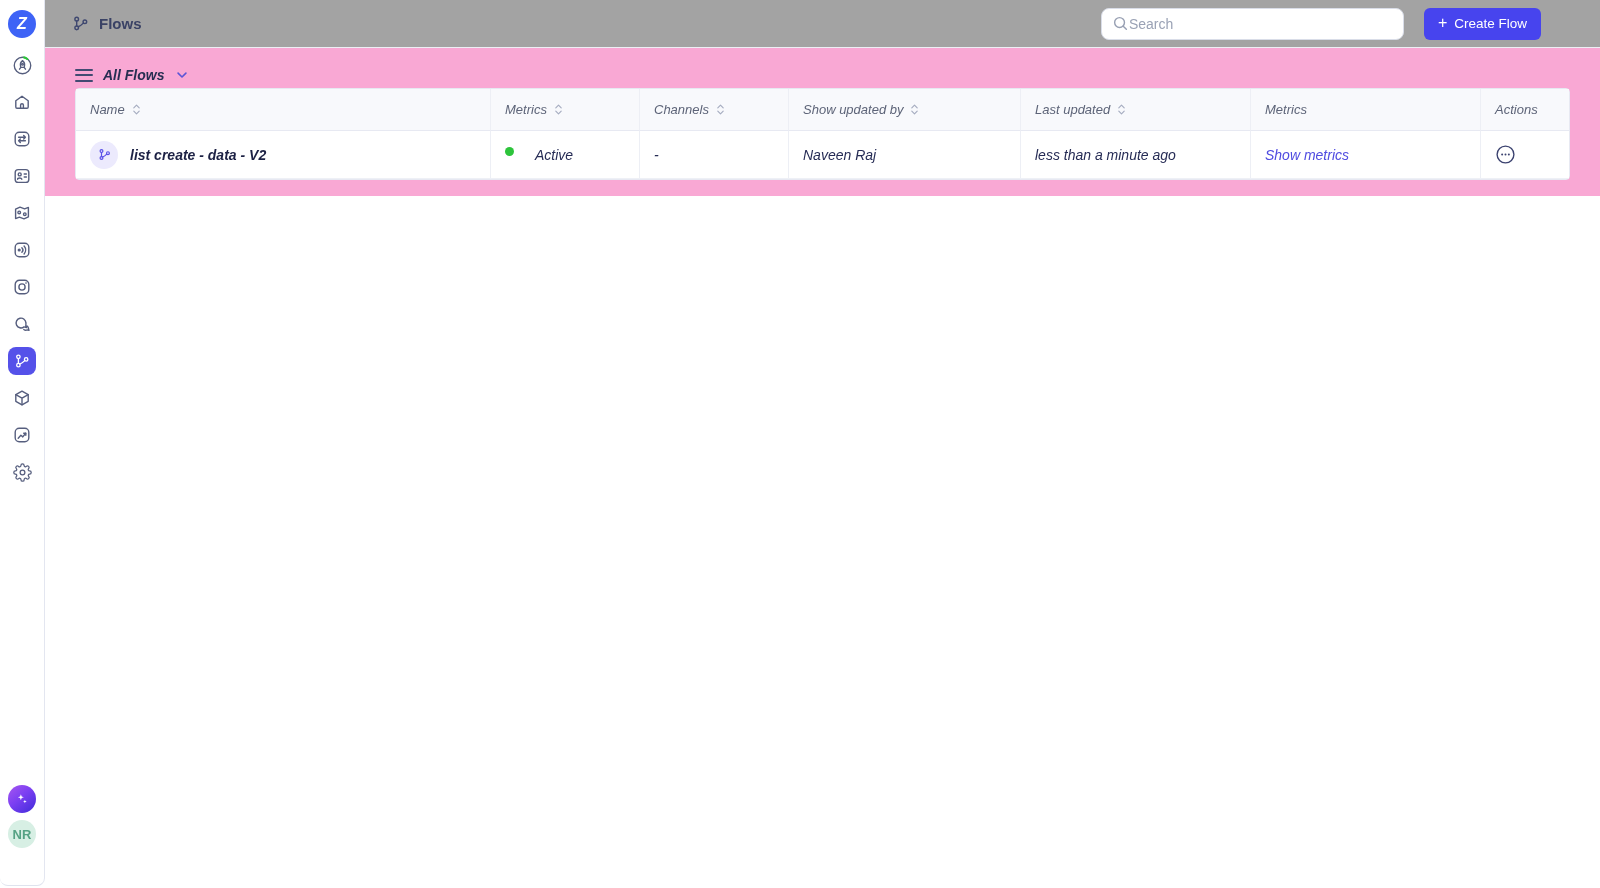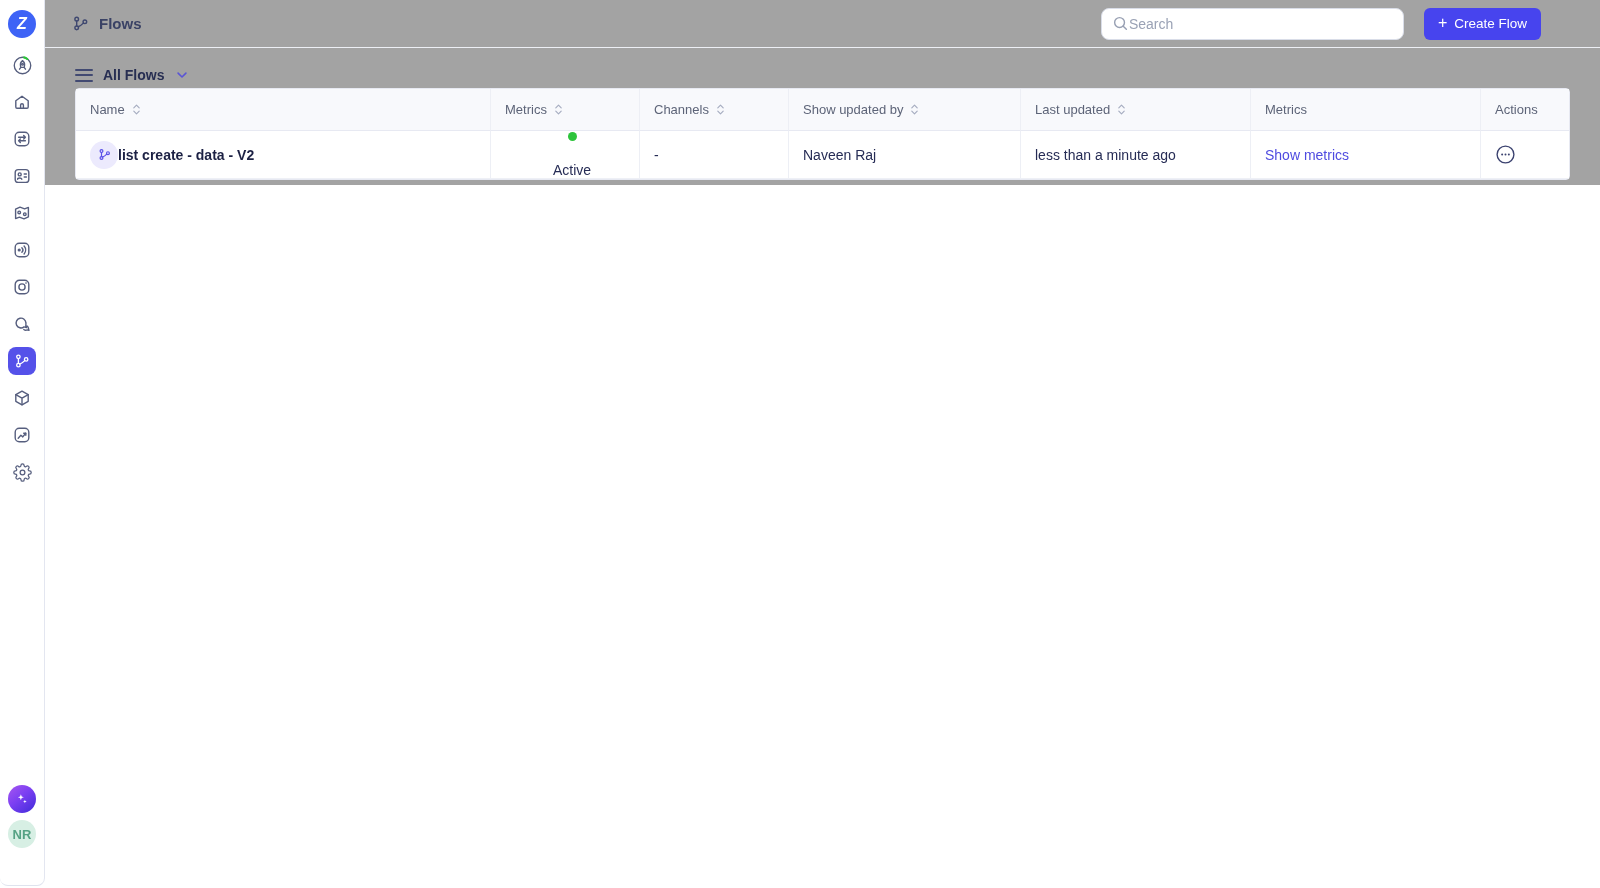--- a/index.html
+++ b/index.html
@@ -56,21 +56,21 @@
   }
   .search-box input::placeholder { color:#9aa2b5; }
   .create-btn {
     margin-left:20px; height:32px; padding:0 14px; background:#4744ee; color:#fff;
     border:none; border-radius:6px; font-size:13.5px; font-weight:500; cursor:pointer;
     display:flex; align-items:center; gap:7px; font-family:"Liberation Sans", sans-serif;
   }
   .create-btn .plus { font-size:16px; font-weight:500; line-height:1; margin-top:-1px; }
 
   
-  .main { position:absolute; top:47px; left:45px; right:0; padding:15px 30px 5px 30px; background:#a3a3a3; }
+  .main { position:absolute; top:47px; left:45px; right:0; padding:15px 30px 16px 30px; background:#f9a8d4;font-style:italic; }
   .toolbar { display:flex; align-items:center; gap:10px; height:26px; }
   .toolbar .view-label { font-size:14px; font-weight:700; color:#272e52; }
   .toolbar .chev { display:flex; margin-left:1px; cursor:pointer; }
   .hamburger { display:flex; flex-direction:column; gap:3.5px; cursor:pointer; padding:2px 0; }
   .hamburger span { width:18px; height:2px; background:#424a72; border-radius:2px; }
 
   
   table.flows {
     margin-top:0; width:100%; table-layout:fixed;
     border-collapse:separate; border-spacing:0;
@@ -79,27 +79,27 @@
   table.flows th {
     background:#f8f9fc; height:42px; text-align:left; font-weight:400;
     font-size:13px; color:#5d6478; padding:0 0 0 14px;
     border-bottom:1px solid #e7e9f2;
   }
   table.flows th .th-inner { display:flex; align-items:center; gap:7px; }
   table.flows td { height:48px; padding:0 0 0 14px; font-size:14px; color:#262c55; background:#fff; border-bottom:1px solid #eef0f6; }
   table.flows th + th, table.flows td + td { border-left:1px solid #edeff5; }
   .sort-icon { flex:0 0 auto; cursor:pointer; }
 
-  .name-cell { display:flex; align-items:center; }
+  .name-cell { display:flex; align-items:center; gap:12px; }
   .flow-avatar {
     width:28px; height:28px; border-radius:50%; background:#eceafd; color:#5b51e8;
     display:flex; align-items:center; justify-content:center; flex:0 0 auto;
   }
   .flow-name { font-weight:700; color:#1c2144; }
-  .status-cell { display:flex; align-items:center; gap:21px;flex-direction:column; }
+  .status-cell { display:flex; gap:21px; }
   .status-dot { width:9px; height:9px; border-radius:50%; background:#2dc43b; flex:0 0 auto; }
   .metrics-link { color:#4f4be0; text-decoration:none; cursor:pointer; font-size:14px; }
   .actions-btn { background:none; border:none; cursor:pointer; color:#3c4370; display:flex; padding:0; }
 </style>
 </head>
 <body>
 
 <nav class="sidebar">
   <div class="logo">
     <span>Z</span>

